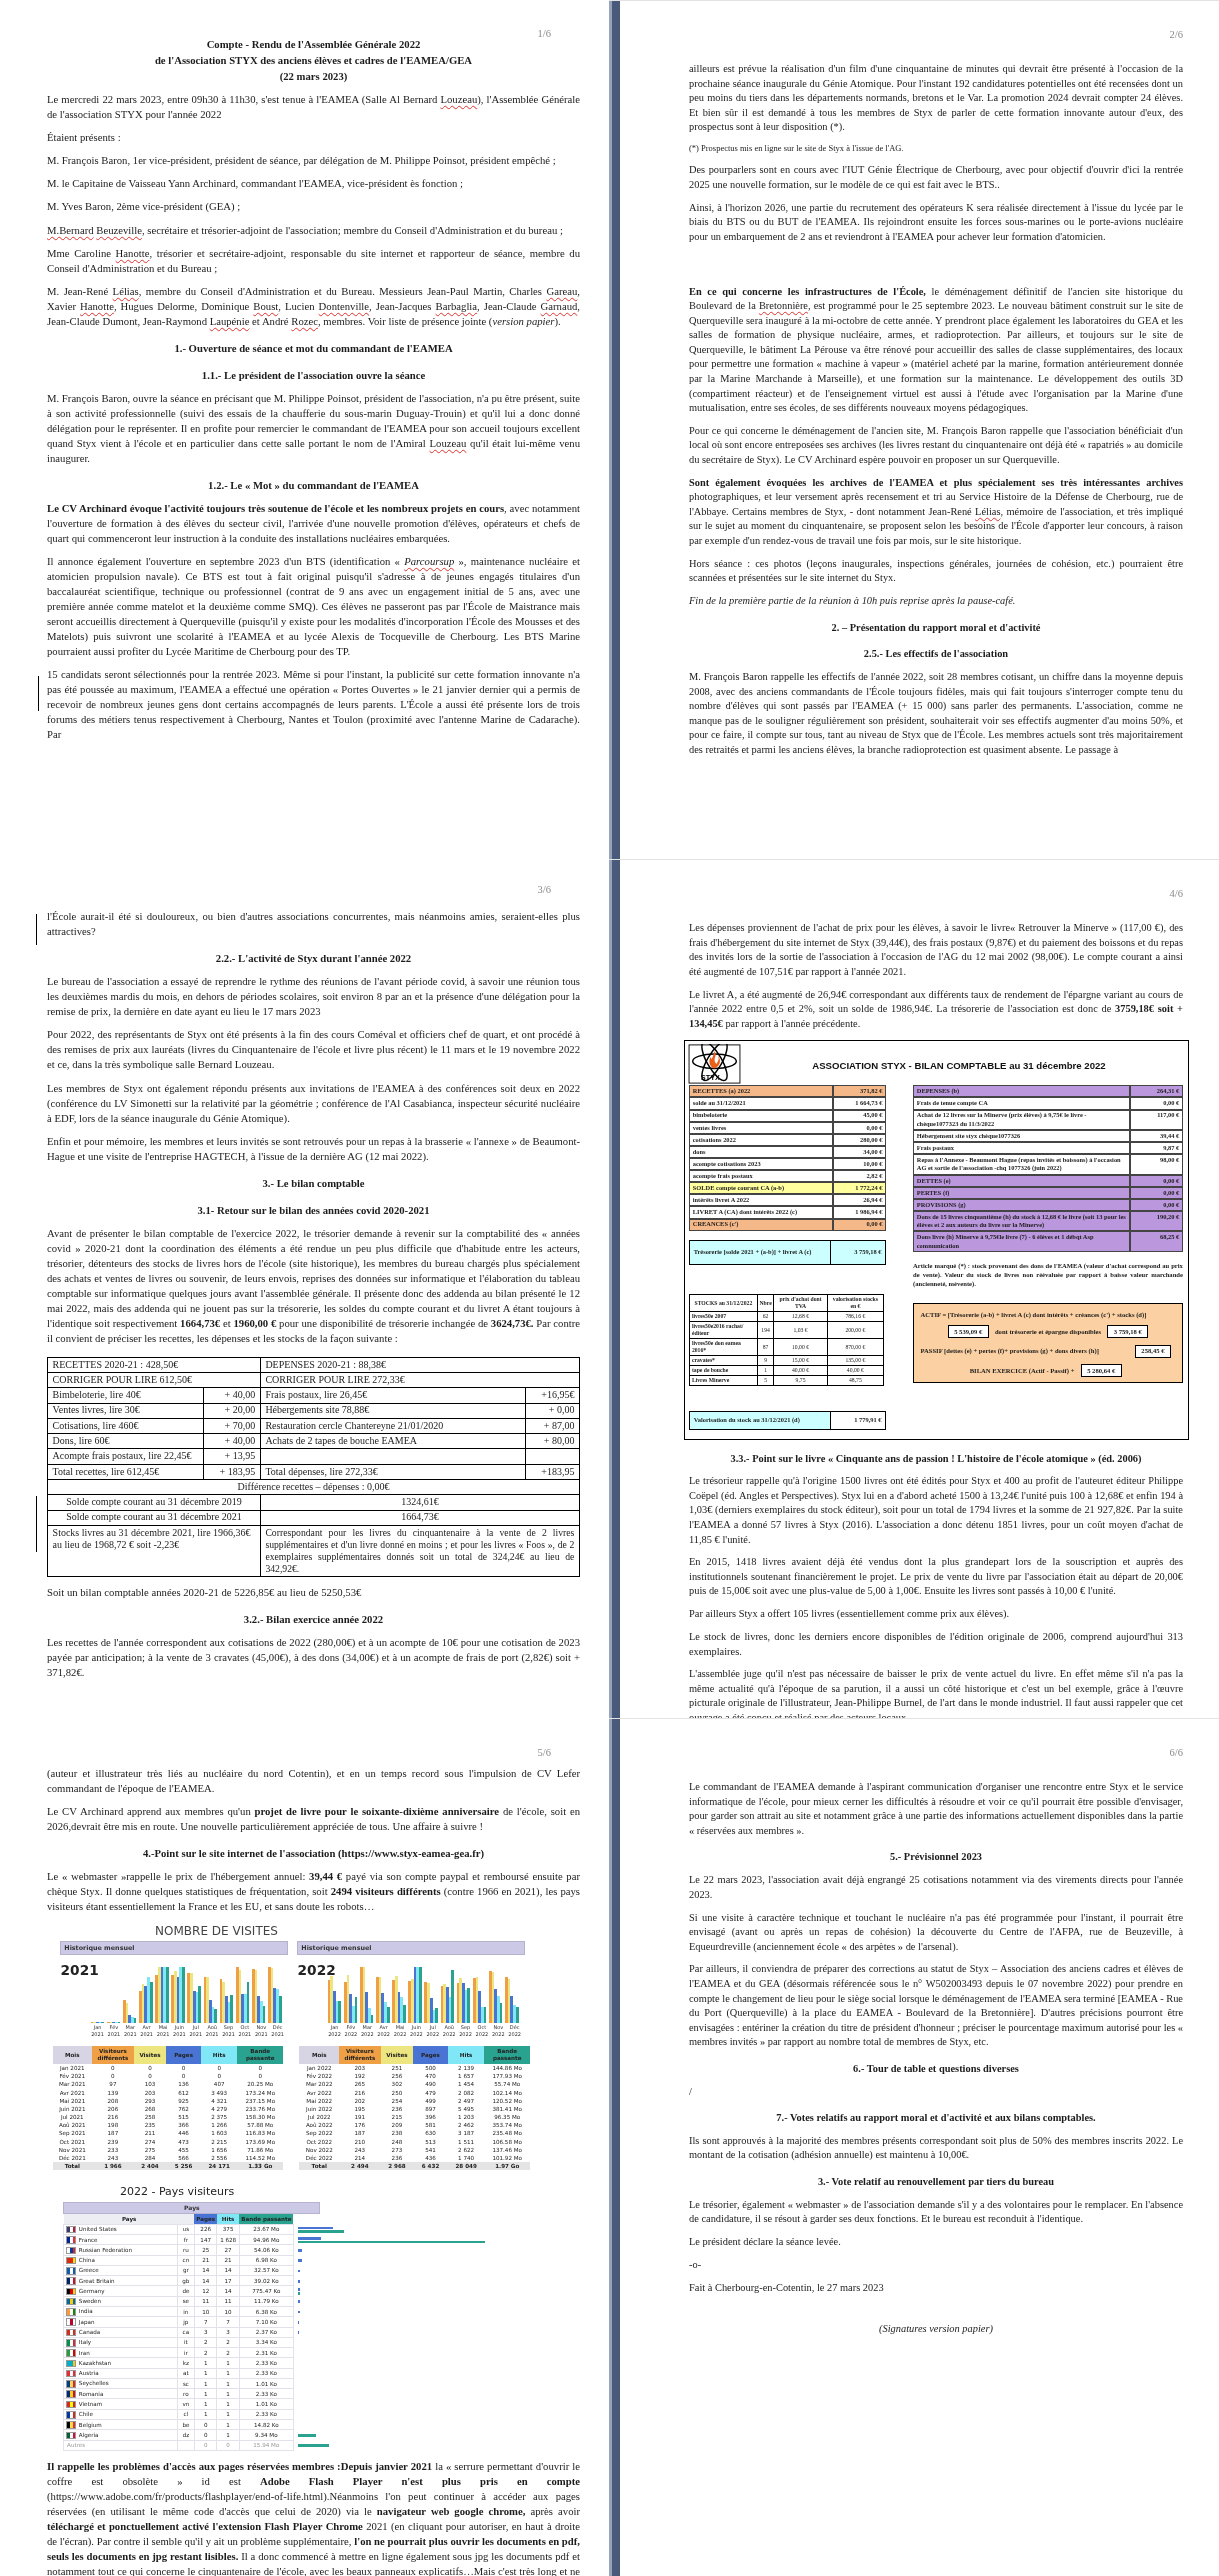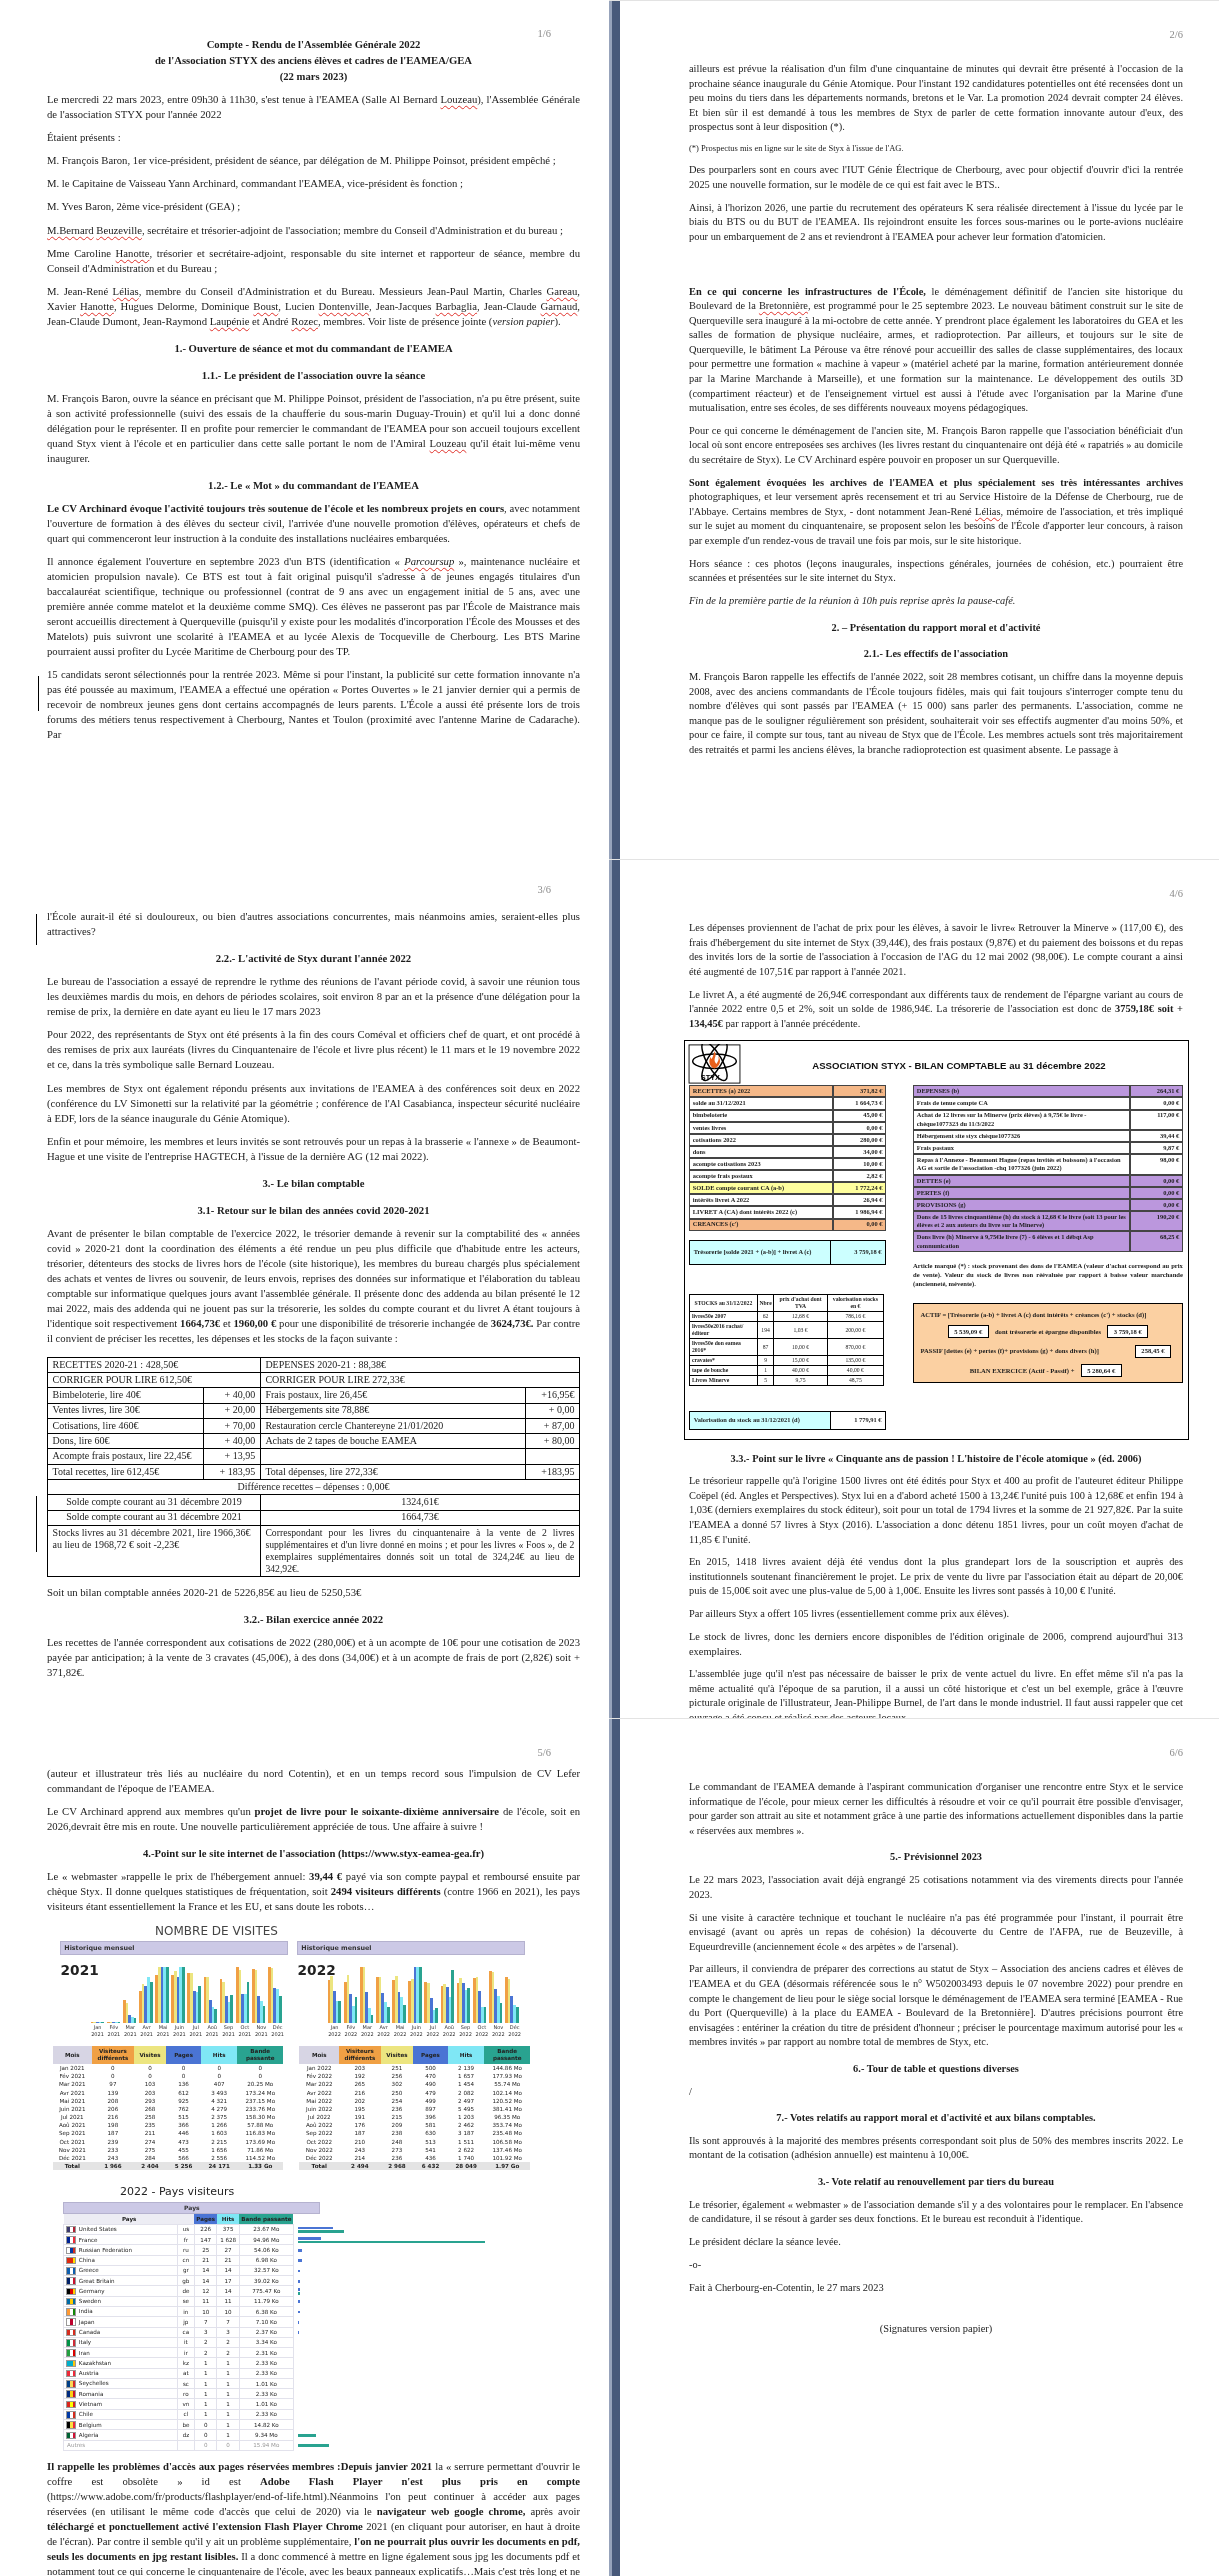--- a/index.html
+++ b/index.html
@@ -102,21 +102,21 @@
   .pb{height:2.7px;background:#4a74d4;margin:0.9px 0 0 0;}
   .bb{height:2.7px;background:#29a390;margin-top:0.9px;}
   .flag{display:inline-flex;width:8.2px;height:5.5px;margin-right:3.6px;outline:0.5px solid #999;vertical-align:middle;}
   .flag i{flex:1;}
   .autres td{color:#999;}
 
   
   .sig{display:flex;margin-top:16.4px;}
   .sigl{flex:1;}
   .sigr{width:200px;}
-  .signote{text-align:center;margin-top:27px;}
+  .signote{text-align:center;font-style:italic;margin-top:27px;}
 </style>
 </head>
 <body>
 
 <div class="sheet">
 
   <div class="page left">
     <div class="pgnum">1/6</div>
     <div class="cbar" style="left:38px;top:676px;height:35px"></div>
     <div>
@@ -151,21 +151,21 @@
         <div class="blk" data-k="note">(*) Prospectus mis en ligne sur le site de Styx à l'issue de l'AG.</div>
         <div class="blk" data-k="p">Des pourparlers sont en cours avec l'IUT Génie Électrique de Cherbourg, avec pour objectif d'ouvrir d'ici la rentrée 2025 une nouvelle formation, sur le modèle de ce qui est fait avec le BTS..</div>
         <div class="blk" data-k="p">Ainsi, à l'horizon 2026, une partie du recrutement des opérateurs K sera réalisée directement à l'issue du lycée par le biais du BTS ou du BUT de l'EAMEA. Ils rejoindront ensuite les forces sous-marines ou le porte-avions nucléaire pour un embarquement de 2 ans et reviendront à l'EAMEA pour achever leur formation d'atomicien.</div>
         <div class="blk" data-k="gap"></div>
         <div class="blk" data-k="p"><b>En ce qui concerne les infrastructures de l'École,</b> le déménagement définitif de l'ancien site historique du Boulevard de la <span class="sp">Bretonnière</span>, est programmé pour le 25 septembre 2023. Le nouveau bâtiment construit sur le site de Querqueville sera inauguré à la mi-octobre de cette année. Y prendront place également les laboratoires du GEA et les salles de formation de physique nucléaire, armes, et radioprotection. Par ailleurs, et toujours sur le site de Querqueville, le bâtiment La Pérouse va être rénové pour accueillir des salles de classe supplémentaires, des locaux pour permettre une formation « machine à vapeur » (matériel acheté par la marine, formation antérieurement donnée par la Marine Marchande à Marseille), et une formation sur la maintenance. Le développement des outils 3D (compartiment réacteur) et de l'enseignement virtuel est aussi à l'étude avec l'organisation par la Marine d'une mutualisation, entre ses écoles, de ses différents nouveaux moyens pédagogiques.</div>
         <div class="blk" data-k="p">Pour ce qui concerne le déménagement de l'ancien site, M. François Baron rappelle que l'association bénéficiait d'un local où sont encore entreposées ses archives (les livres restant du cinquantenaire ont déjà été « rapatriés » au domicile du secrétaire de Styx). Le CV Archinard espère pouvoir en proposer un sur Querqueville.</div>
         <div class="blk" data-k="p"><b>Sont également évoquées les archives de l'EAMEA et plus spécialement ses très intéressantes archives</b> photographiques, et leur versement après recensement et tri au Service Histoire de la Défense de Cherbourg, rue de l'Abbaye. Certains membres de Styx, - dont notamment Jean-René <span class="sp">Lélias</span>, mémoire de l'association, et très impliqué sur le sujet au moment du cinquantenaire, se proposent selon les besoins de l'École d'apporter leur concours, à raison par exemple d'un rendez-vous de travail une fois par mois, sur le site historique.</div>
         <div class="blk" data-k="p">Hors séance : ces photos (leçons inaugurales, inspections générales, journées de cohésion, etc.) pourraient être scannées et présentées sur le site internet du Styx.</div>
         <div class="blk" data-k="it"><i>Fin de la première partie de la réunion à 10h puis reprise après la pause-café.</i></div>
         <div class="blk" data-k="h">2. – Présentation du rapport moral et d'activité</div>
-        <div class="blk" data-k="h">2.1.- Les effectifs de l'association</div>
+        <div class="blk" data-k="h">2.5.- Les effectifs de l'association</div>
         <div class="blk" data-k="p">M. François Baron rappelle les effectifs de l'année 2022, soit 28 membres cotisant, un chiffre dans la moyenne depuis 2008, avec des anciens commandants de l'École toujours fidèles, mais qui fait toujours s'interroger compte tenu du nombre d'élèves qui sont passés par l'EAMEA (+ 15 000) sans parler des permanents. L'association, comme ne manque pas de le souligner régulièrement son président, souhaiterait voir ses effectifs augmenter d'au moins 50%, et pour ce faire, il compte sur tous, tant au niveau de Styx que de l'École. Les membres actuels sont très majoritairement des retraités et parmi les anciens élèves, la branche radioprotection est quasiment absente. Le passage à</div>
       </div>
   </div>
 
   <div class="page left" style="padding-top:42px;">
     <div class="pgnum" style="top:24px;">3/6</div>
     <div class="cbar" style="left:36px;top:55px;height:31px"></div>
     <div class="cbar" style="left:36px;top:637px;height:56px"></div>
     <div>
 

